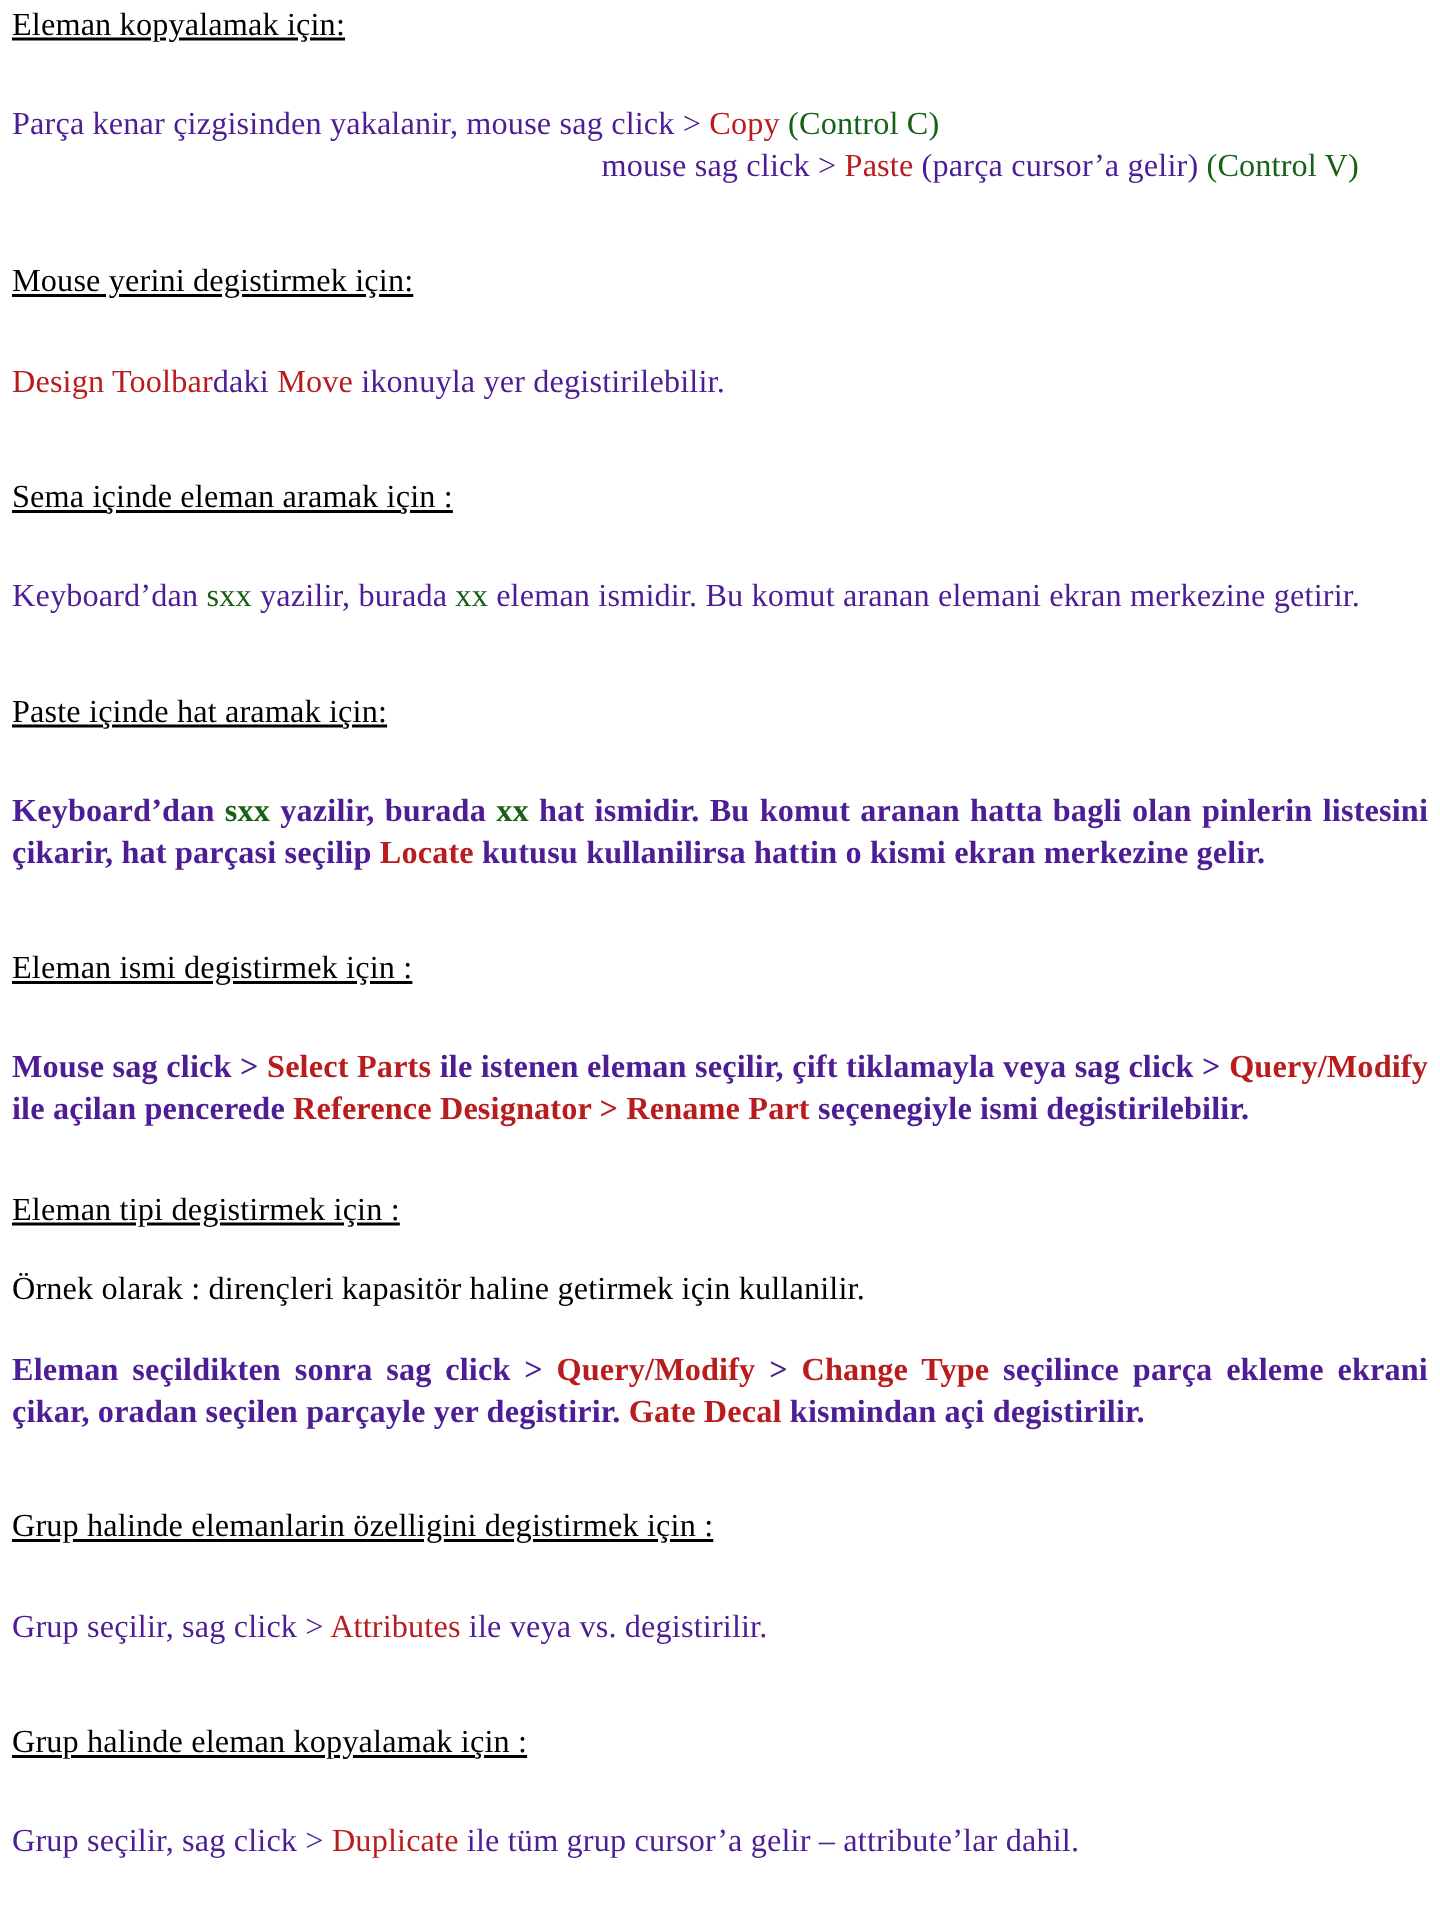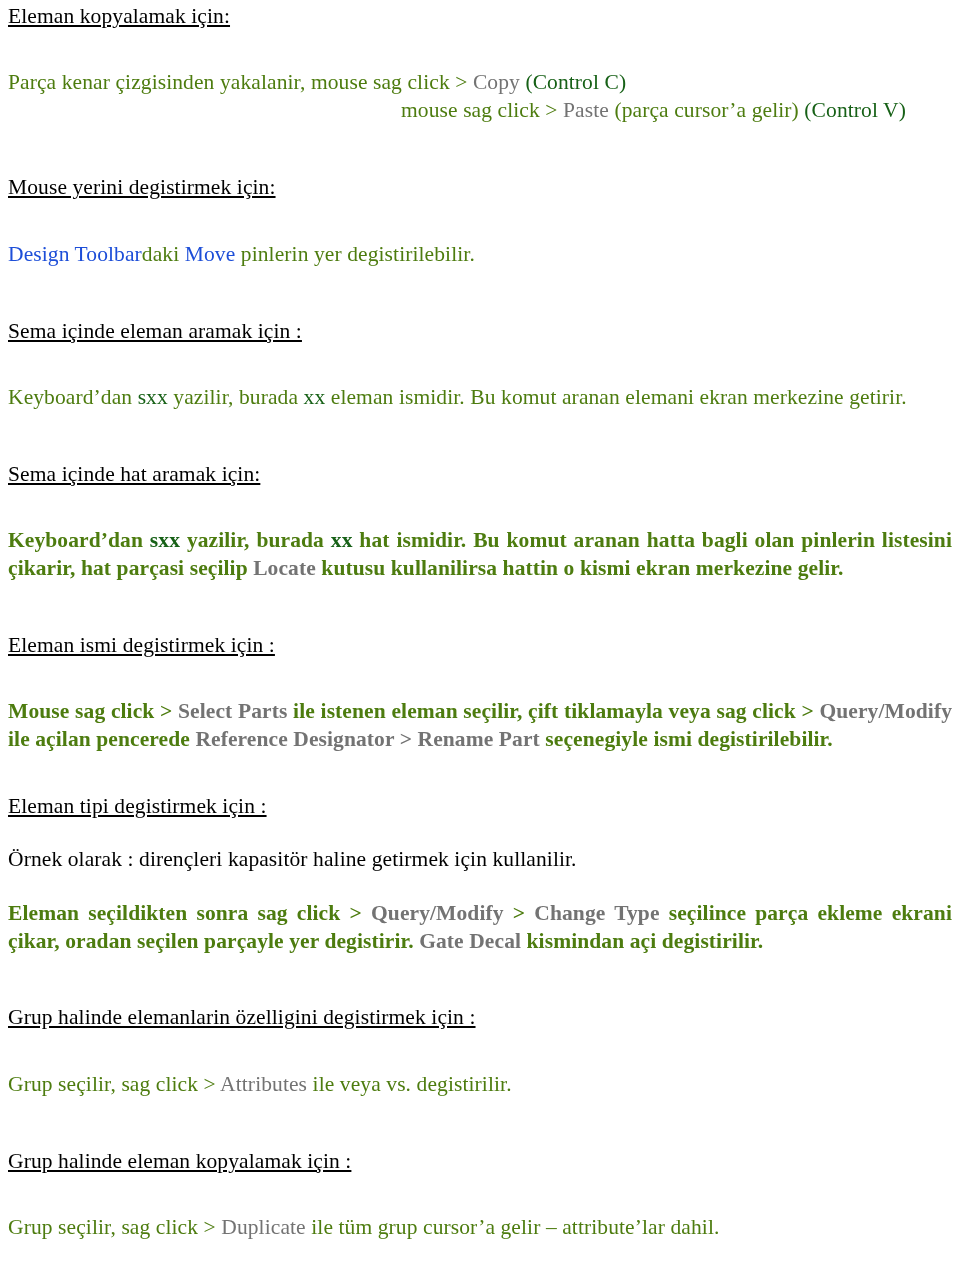--- a/index.html
+++ b/index.html
@@ -45,24 +45,24 @@
 
   p.para {
     font-size: 21.5px;
     line-height: 1.30;
     margin: 0;
     padding: 0;
     letter-spacing: 0.1px;
   }
   p.justify { text-align: justify; text-justify: inter-word; font-weight: bold; }
 
-  .blue  { color: #737373; }
+  .blue  { color: #b91c1c; }
   .green { color: #176117; margin-top: 12px; }
-  .red   { color: #1d4ed8; }
-  .black { color: #4d7c0f; }
+  .red   { color: #b91c1c; }
+  .black { color: #4c1d95; }
 
   .indent-line { display: block; padding-left: 347px; text-align: center; }
   .gap-m  { height: 26px; }
   .gap-l  { height: 40px; }
   .gap-xl { height: 50px; }
 </style>
 </head>
 <body>
 
 <div class="page">
@@ -79,38 +79,38 @@
         </p>
     </div>
 
     <div class="gap-xl"></div>
 
     <div class="section">
       <div class="heading-wrap">
         <h2 class="heading">Mouse yerini degistirmek için:</h2>
       </div>
       <div class="gap-l"></div>
-      <p class="para"><span class="red">Design Toolbar</span><span class="black">daki </span><span class="red">Move</span><span class="black"> pinlerin yer degistirilebilir.</span></p>
+      <p class="para"><span class="red">Design Toolbar</span><span class="black">daki </span><span class="red">Move</span><span class="black"> ikonuyla yer degistirilebilir.</span></p>
     </div>
 
     <div class="gap-xl"></div>
 
     <div class="section">
       <div class="heading-wrap">
         <h2 class="heading">Sema içinde eleman aramak için :</h2>
       </div>
       <div class="gap-l"></div>
       <p class="para"><span class="black">Keyboard’dan </span><span class="green">sxx</span><span class="black"> yazilir, burada  </span><span class="green">xx</span><span class="black"> eleman ismidir. Bu komut aranan elemani ekran merkezine getirir.</span></p>
     </div>
 
     <div class="gap-xl"></div>
 
     <div class="section">
       <div class="heading-wrap">
-        <h2 class="heading">Sema içinde hat aramak için:</h2>
+        <h2 class="heading">Paste içinde hat aramak için:</h2>
       </div>
       <div class="gap-l"></div>
       <p class="para justify"><span class="black">Keyboard’dan </span><span class="green">sxx</span><span class="black"> yazilir, burada  </span><span class="green">xx</span><span class="black"> hat ismidir. Bu komut aranan hatta bagli olan pinlerin listesini çikarir, hat parçasi seçilip </span><span class="blue">Locate</span><span class="black"> kutusu kullanilirsa hattin o kismi ekran merkezine gelir.</span></p>
     </div>
 
     <div class="gap-xl"></div>
 
     <div class="section">
       <div class="heading-wrap">
         <h2 class="heading">Eleman ismi degistirmek için :</h2>

